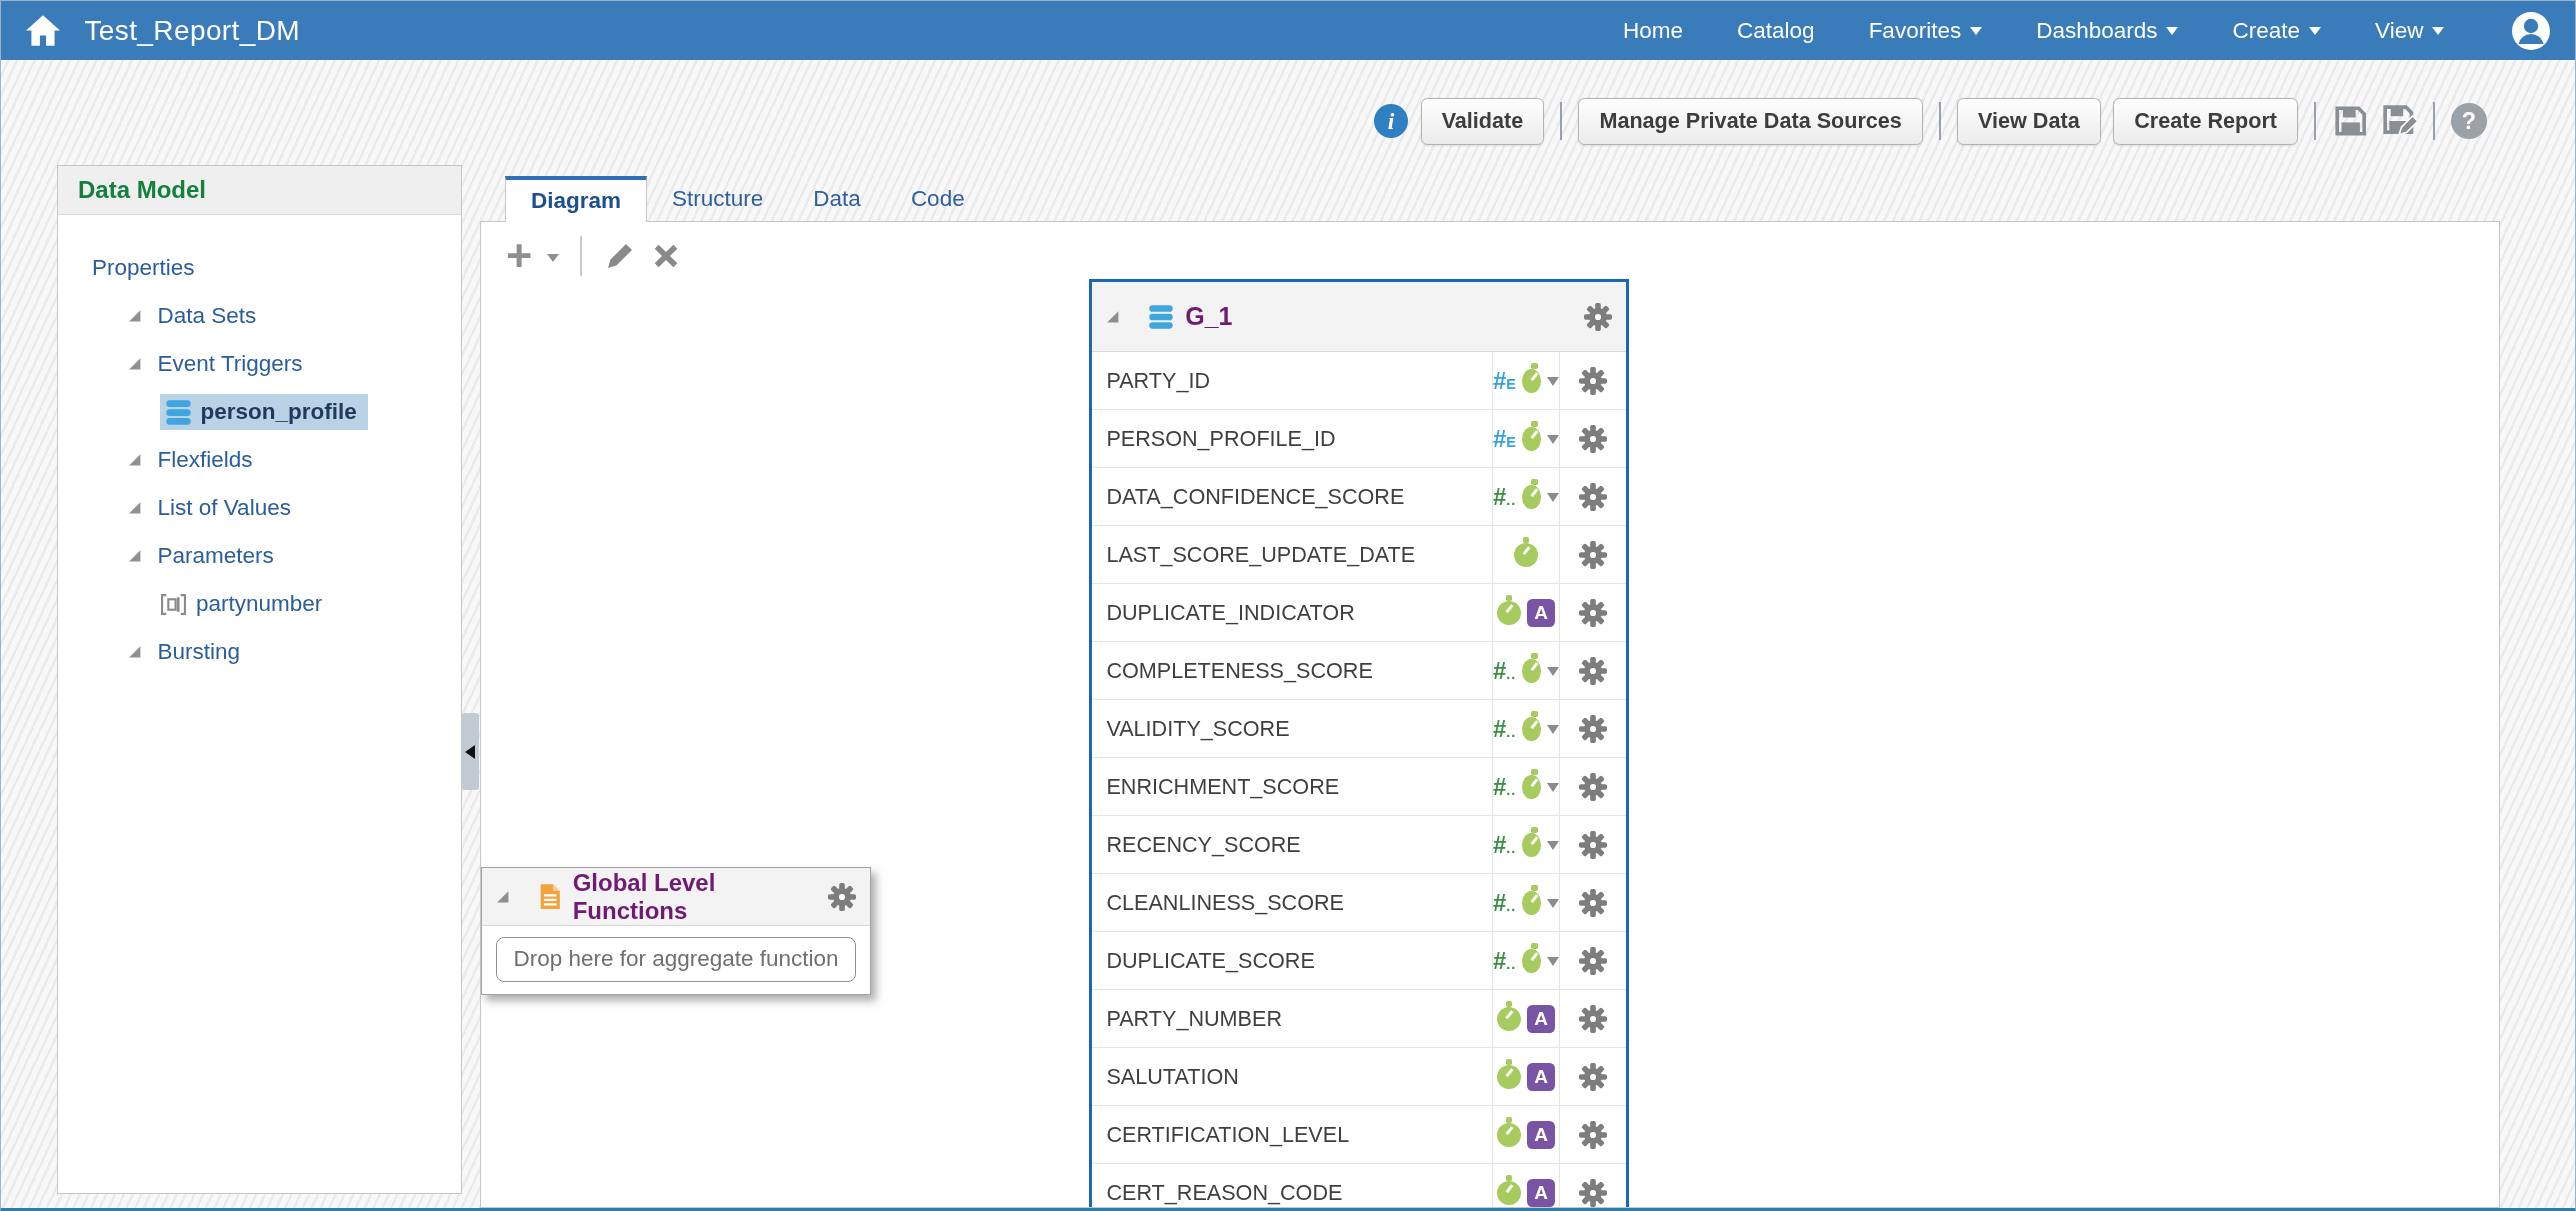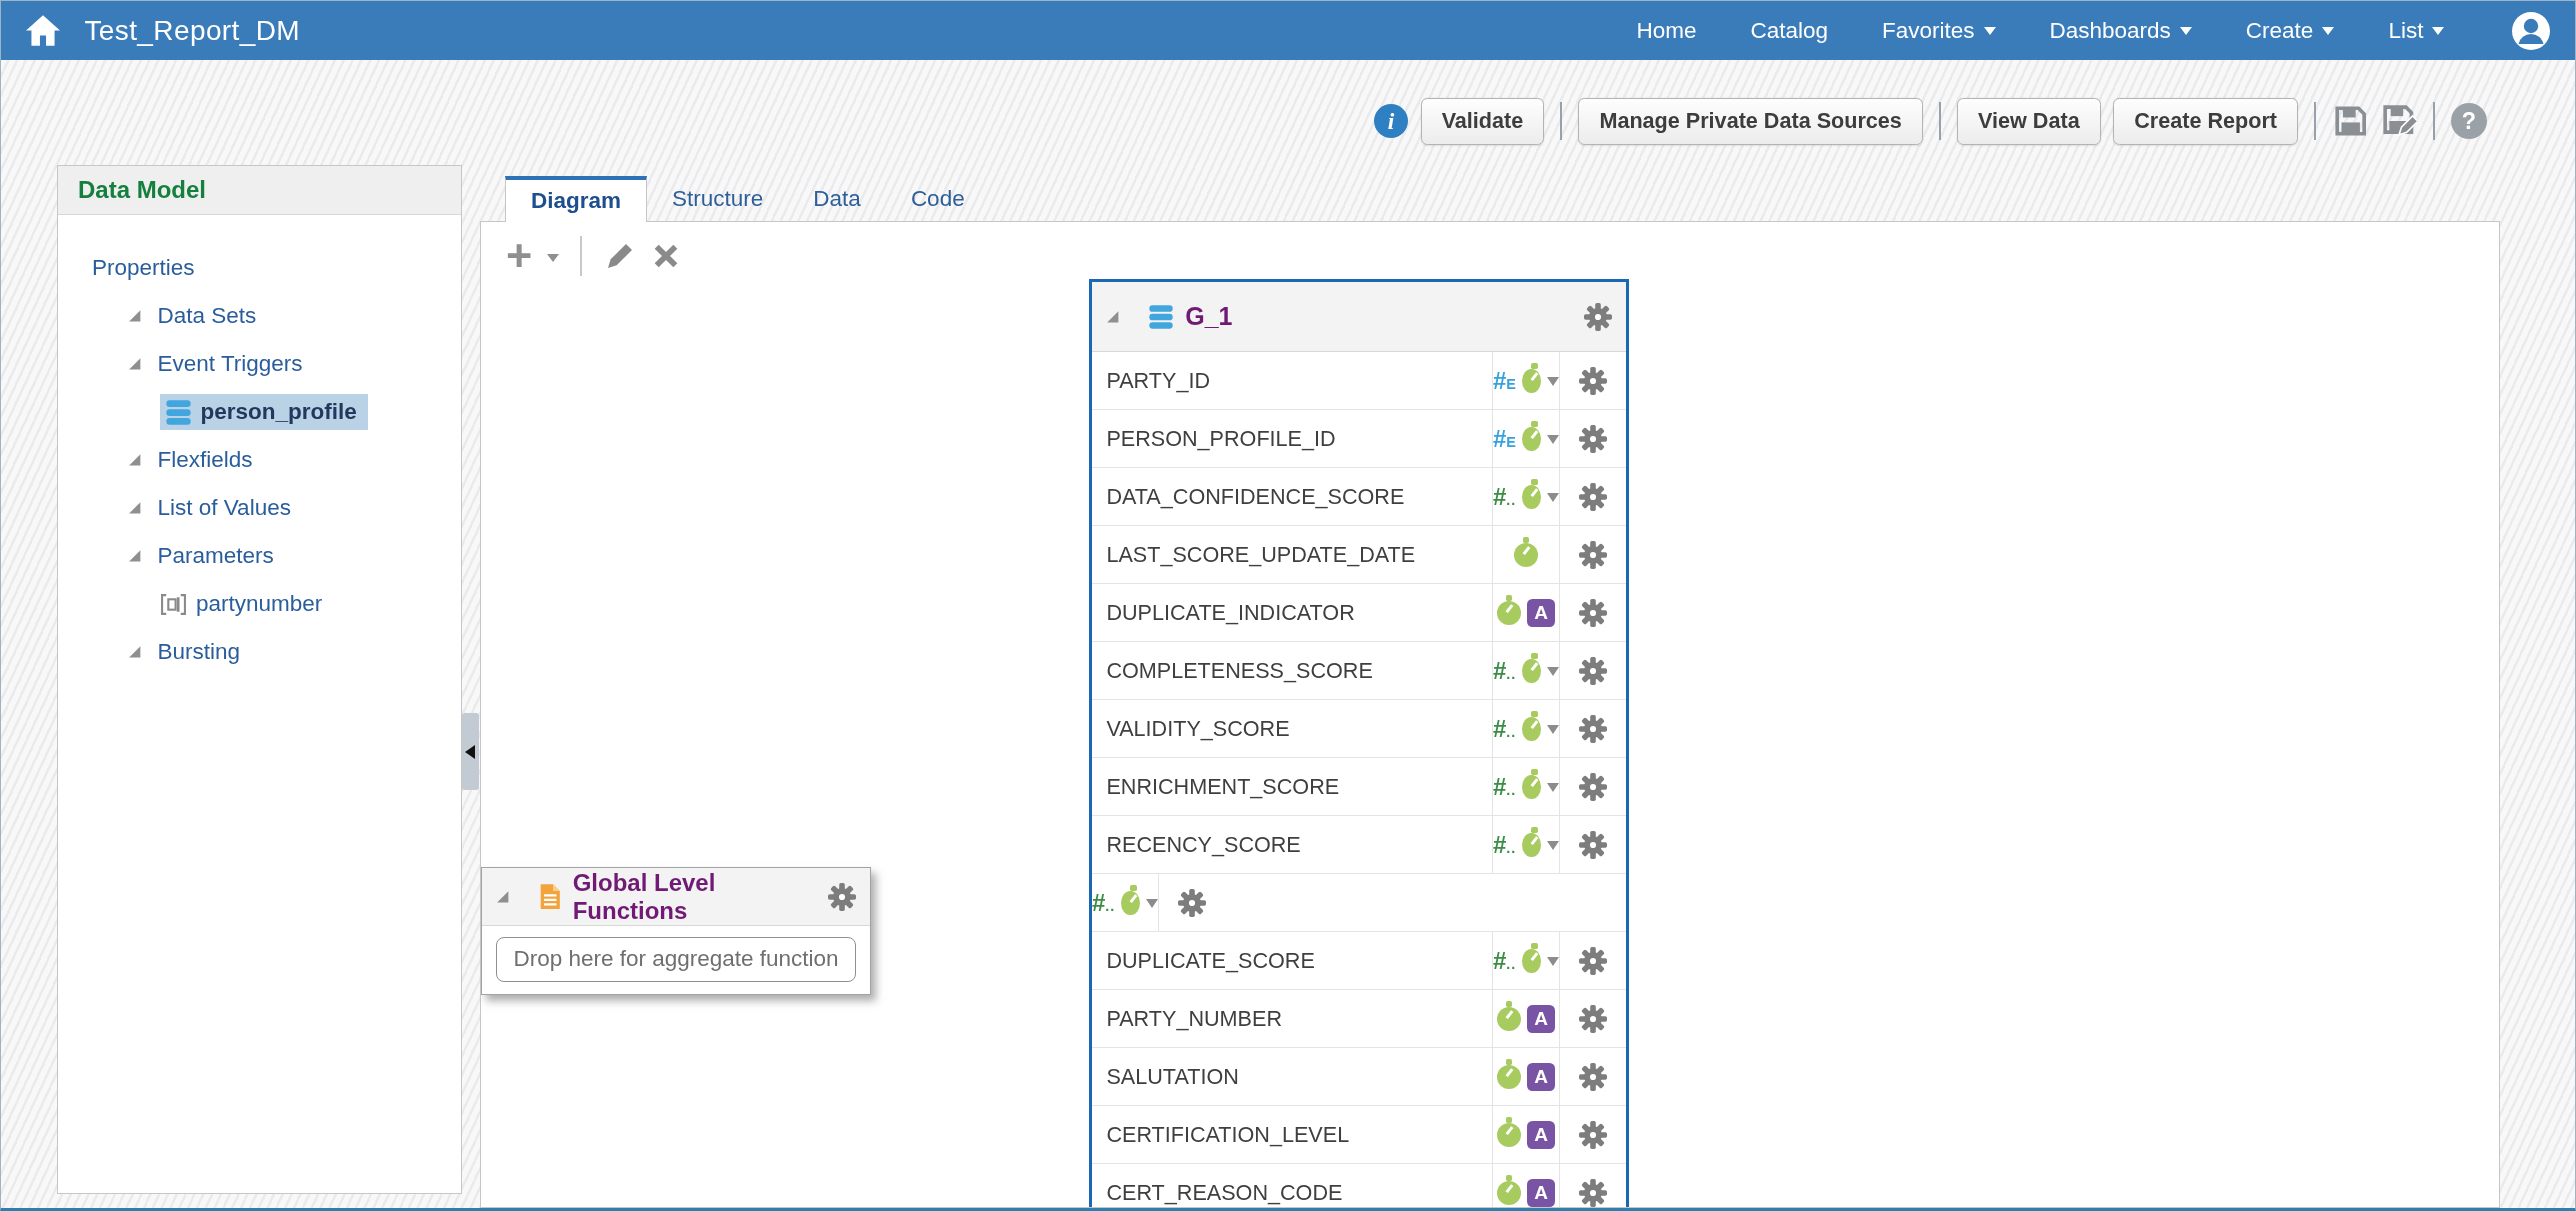--- a/index.html
+++ b/index.html
@@ -189,21 +189,21 @@
         </a>
       <a class="navitem">
           <span>Dashboards</span>
           <span class="ncaret"></span>
         </a>
       <a class="navitem">
           <span>Create</span>
           <span class="ncaret"></span>
         </a>
       <a class="navitem">
-          <span>List</span>
+          <span>View</span>
           <span class="ncaret"></span>
         </a>
       <svg class="avatar" viewBox="0 0 40 40">
           <use href="#sym-avatar"></use>
         </svg>
     </nav>
   </header>
 
   <div class="bodyarea">
 
@@ -508,20 +508,21 @@
               <span class="caret"></span>
             </div>
             <div class="fgear">
                 <svg class="gear" viewBox="0 0 20 20">
                   <use href="#sym-gear"></use>
                 </svg>
               </div>
           </div>
 
           <div class="row">
+            <div class="fname">CLEANLINESS_SCORE</div>
             <div class="ftype" data-type="number">
 
               <span class="ti ti-num">
                   <b>#</b>
                   <em>..</em>
                 </span>
               <span class="ti-date"></span>
 
               <span class="caret"></span>
             </div>

